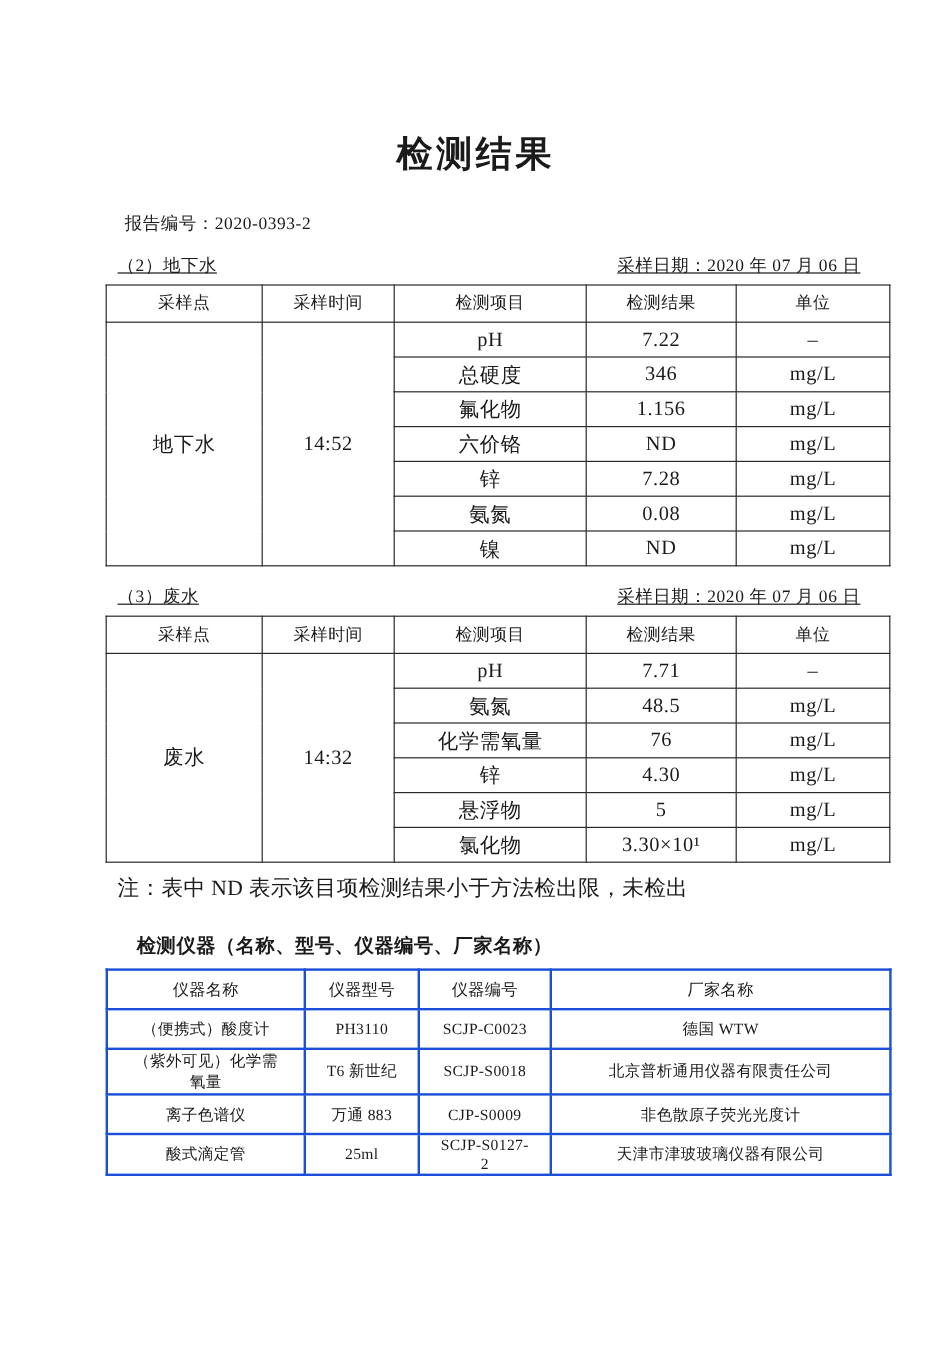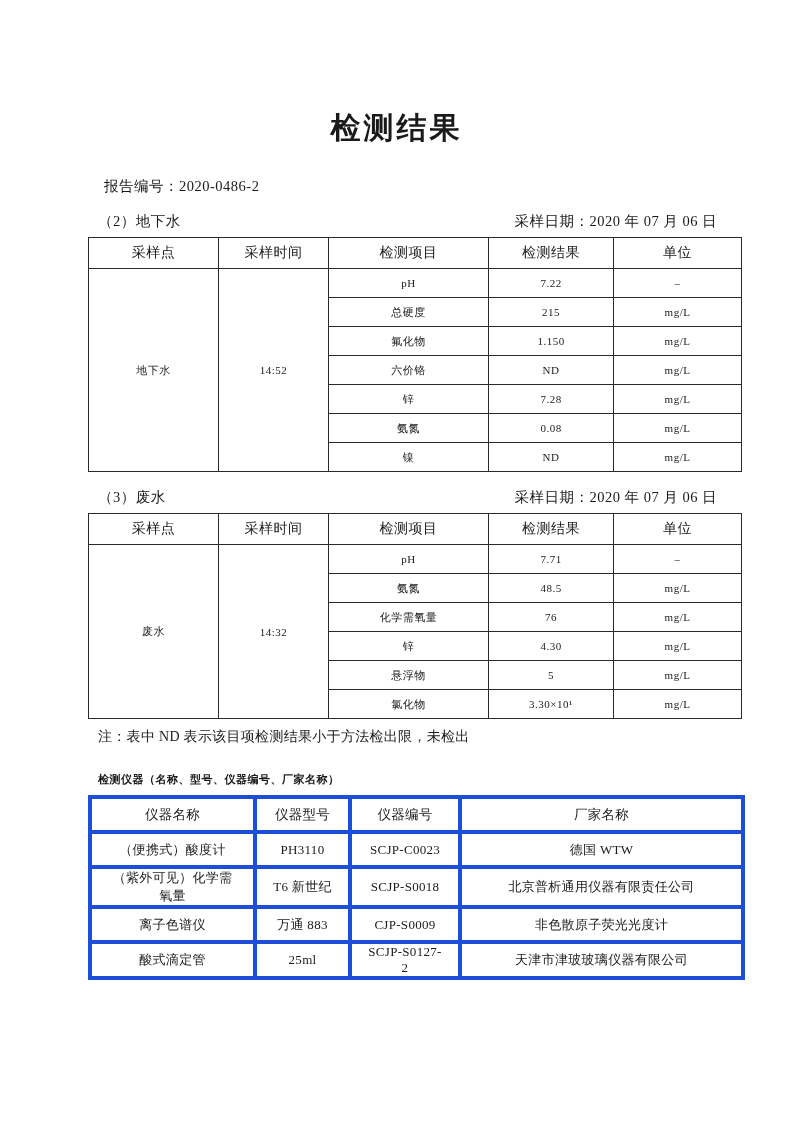--- a/index.html
+++ b/index.html
@@ -39,90 +39,91 @@
   }
   .section-head {
     display: flex;
     justify-content: space-between;
     align-items: flex-end;
     font-size: 14.5px;
     margin-top: 16px;
     padding-left: 36px;
     padding-right: 14px;
     letter-spacing: 0.5px;
+    text-decoration: underline;
   }
   .section-head .s-label { font-size: 14.5px; }
   .section-head .s-date { font-size: 14.5px; }
 
   table.grid {
     border-collapse: collapse;
     width: 653px;
     margin-left: 26px;
     margin-top: 6px;
     table-layout: fixed;
   }
   table.grid td, table.grid th {
     border: 1px solid #2a2a2a;
     font-weight: normal;
-    font-size: 11px;
+    font-size: 17px;
     text-align: center;
     vertical-align: middle;
     padding: 0;
     height: 28px;
     letter-spacing: 0.5px;
   }
   table.grid thead td {
     height: 30px;
     font-size: 14px;
   }
   td.pt, td.ptime {
     font-size: 14px;
   }
   .note {
-    font-size: 14px;
+    font-size: 18px;
     margin-top: 9px;
     margin-left: 36px;
     letter-spacing: 0.3px;
   }
   .instr-title {
-    font-size: 11px;
+    font-size: 16px;
     font-weight: 600;
     margin-top: 26px;
-    margin-left: 36px;
+    margin-left: 52px;
     letter-spacing: 0.5px;
   }
   table.instr {
     border-collapse: collapse;
     width: 653px;
     margin-left: 26px;
     margin-top: 8px;
     table-layout: fixed;
   }
   table.instr td {
-    border: 4px solid #1d4ed8;
+    border: 2px solid #1d4ed8;
     font-size: 13px;
     text-align: center;
     vertical-align: middle;
     height: 31px;
     padding: 0 16px;
     letter-spacing: 0.3px;
   }
   table.instr tr:first-child td {
     font-size: 13.5px;
   }
   .bold { font-weight: bold; }
 </style>
 </head>
 <body>
 
 <div class="page">
 
   <div class="doc-title">检测结果</div>
 
-  <div class="report-no">报告编号：2020-0486-2</div>
+  <div class="report-no">报告编号：2020-0393-2</div>
 
   <div class="section-head">
     <span class="s-label">（2）地下水</span>
     <span class="s-date">采样日期：2020 年 07 月 06 日</span>
   </div>
 
   <table class="grid">
     <colgroup>
       <col style="width:130px">
         <col style="width:110px">
@@ -142,26 +143,26 @@
     <tbody>
       <tr>
         <td class="pt" rowspan="7">地下水</td>
         <td class="ptime" rowspan="7">14:52</td>
         <td>pH</td>
         <td>7.22</td>
         <td>–</td>
       </tr>
       <tr>
         <td>总硬度</td>
-        <td>215</td>
+        <td>346</td>
         <td>mg/L</td>
       </tr>
       <tr>
         <td>氟化物</td>
-        <td>1.150</td>
+        <td>1.156</td>
         <td>mg/L</td>
       </tr>
       <tr>
         <td>六价铬</td>
         <td>ND</td>
         <td>mg/L</td>
       </tr>
       <tr>
         <td>锌</td>
         <td>7.28</td>

